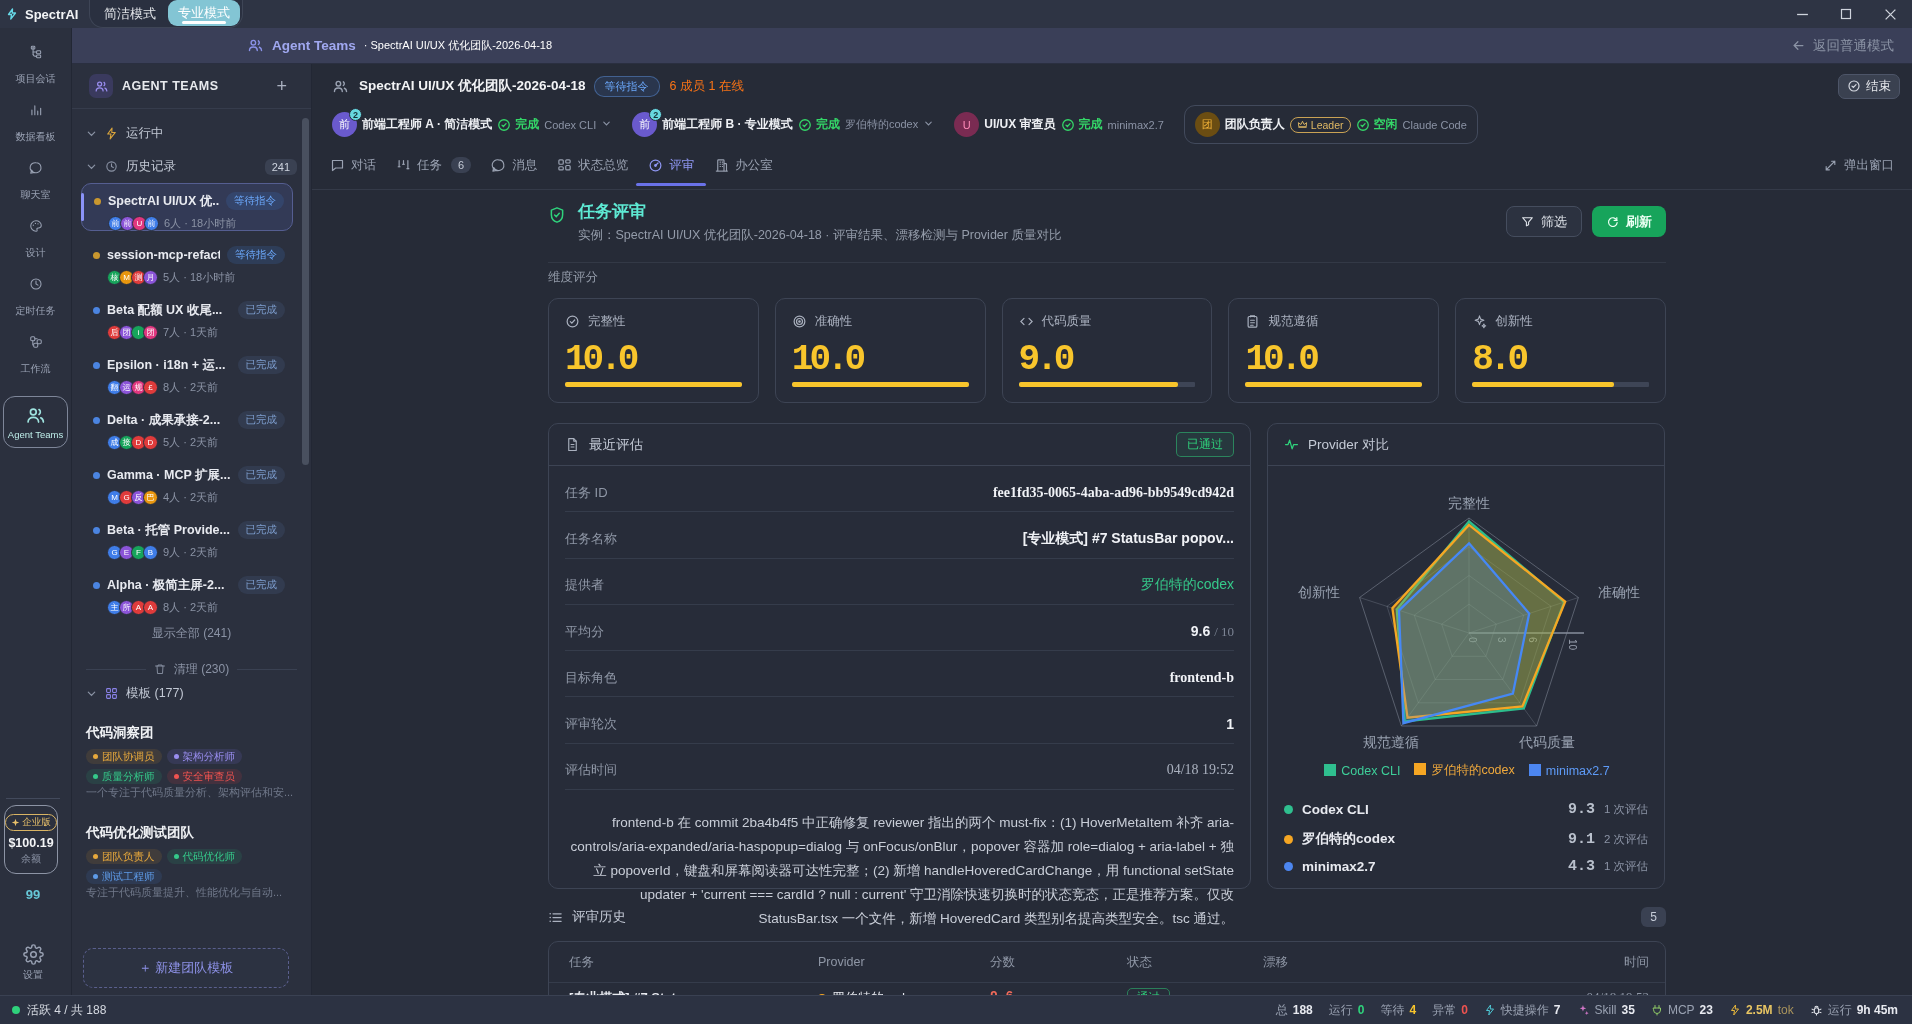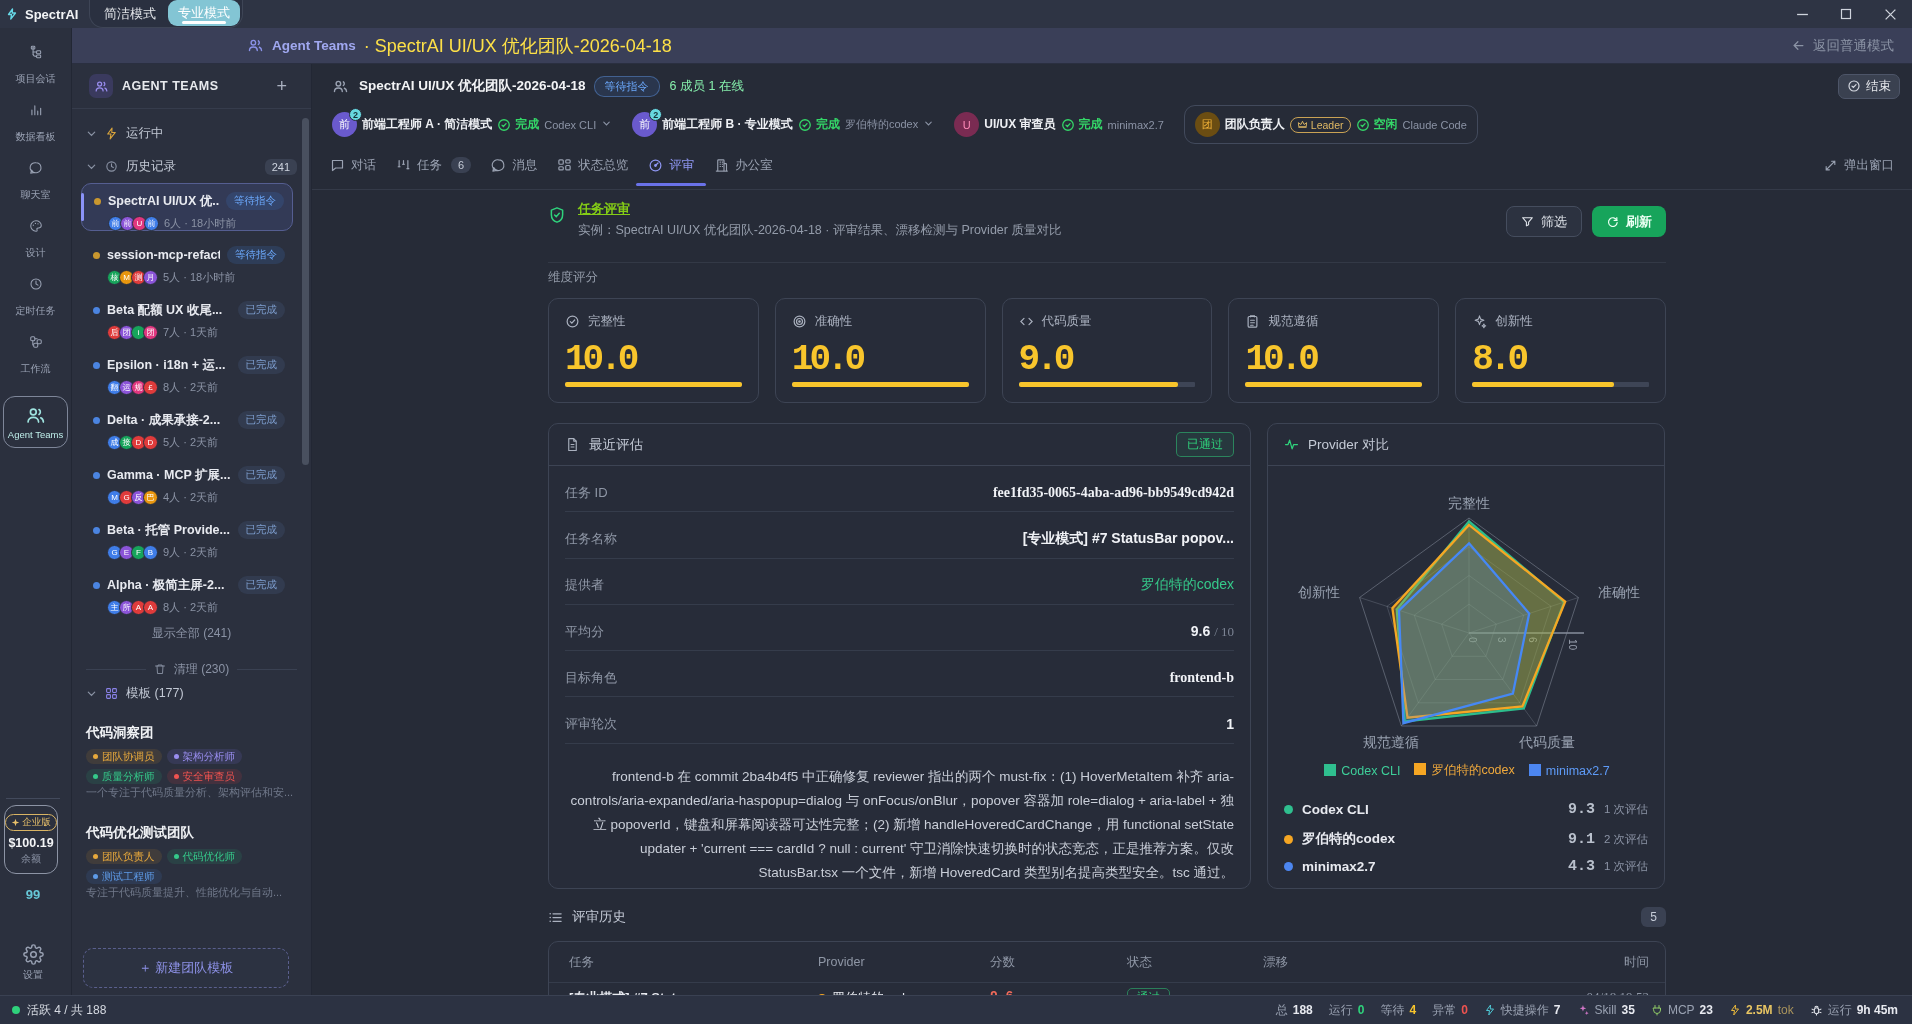--- a/index.html
+++ b/index.html
@@ -15,21 +15,21 @@
 #modetabs{position:absolute;left:89px;top:0;height:28px;display:flex;align-items:center;background:#2a3040;border:1px solid #3e4556;border-top:none;border-radius:0 0 14px 14px;padding:0 2px;}
 #modetabs .mt{padding:0 12px;height:28px;line-height:27px;color:#e5e7eb;font-size:13px;}
 #modetabs .mt.active{background:#83c5d4;border-radius:9px;height:26px;line-height:25px;color:#fff;position:relative;margin-top:-2px;padding:0 10px;}
 #modetabs .mt.active:after{content:"";position:absolute;left:14px;right:14px;bottom:2px;height:3px;background:#fff;border-radius:2px;}
 #winbtns{position:absolute;right:0;top:0;height:28px;display:flex;align-items:center;}
 #winbtns .wb{width:44px;height:28px;display:flex;align-items:center;justify-content:center;color:#cfd4dd;}
 
 #crumb{position:absolute;left:72px;top:28px;width:1840px;height:36px;background:#3a3f58;display:flex;align-items:center;z-index:20;border-bottom:1px solid #2a2f40;}
 #crumb .inner{margin-left:175px;display:flex;align-items:center;gap:8px;}
 #crumb .at{color:#a0a8f0;font-weight:bold;font-size:13.5px;}
-#crumb .path{color:#fde047;font-size:18px;}
+#crumb .path{color:#ffffff;font-size:11px;}
 #crumb .back{position:absolute;right:18px;color:#8b93a5;font-size:13.5px;display:flex;align-items:center;gap:7px;}
 
 #rail{position:absolute;left:0;top:28px;width:72px;height:967px;background:#2b303e;border-right:1px solid #222734;}
 .ritem{display:flex;flex-direction:column;align-items:center;gap:13px;height:58px;padding-top:17px;color:#99a1b3;}
 .ritem .lbl{font-size:10px;white-space:nowrap;}
 .ritem svg{display:block;}
 #rail-active{margin:20px 3px 0 3px;border:1px solid #7e8699;border-radius:12px;padding:8px 0 7px 0;display:flex;flex-direction:column;align-items:center;gap:3px;color:#a9e5e2;}
 #rail-active .lbl{font-size:9.5px;color:#bfeeea;white-space:nowrap;}
 #rail-bottom{position:absolute;left:0;bottom:0;width:66px;padding-bottom:13px;}
 #entbox{margin:6px 8px 0 4px;border:1px solid #8d94a5;border-radius:12px;padding:8px 0 7px 0;display:flex;flex-direction:column;align-items:center;}
@@ -70,21 +70,21 @@
 .tags{display:flex;flex-wrap:wrap;gap:5px;margin-top:7px;}
 .tag{font-size:10.5px;padding:1px 7px;border-radius:8px;display:flex;align-items:center;gap:4px;line-height:13px;}
 .tag i{width:5px;height:5px;border-radius:50%;display:inline-block;}
 .tpl .desc{color:#70788a;font-size:11px;margin-top:1px;white-space:nowrap;overflow:hidden;}
 #newtpl{position:absolute;left:11px;right:22px;bottom:7px;border:1px dashed #5a5f8d;border-radius:10px;height:40px;display:flex;align-items:center;justify-content:center;color:#8e92e8;font-size:13px;gap:8px;background:rgba(60,64,100,.10);}
 
 #main{position:absolute;left:312px;top:64px;width:1600px;height:931px;background:#262b37;}
 #teamrow{display:flex;align-items:center;height:44px;padding:0 12px 0 20px;}
 #teamrow .tname{color:#f3f4f6;font-weight:bold;font-size:13.5px;margin-left:10px;}
 #teamrow .wait{margin-left:8px;font-size:11px;color:#6aa6f8;background:rgba(59,108,180,.18);border:1px solid rgba(96,150,230,.45);padding:2px 10px;border-radius:10px;}
-#teamrow .mem{margin-left:10px;color:#86efac;font-size:12.5px;}
+#teamrow .mem{margin-left:10px;color:#f97316;font-size:12.5px;}
 #endbtn{margin-left:auto;background:#3a4150;border:1px solid #4d5568;color:#e5e7eb;border-radius:7px;height:25px;padding:0 8px;display:flex;align-items:center;gap:5px;font-size:12.5px;}
 #chiprow{display:flex;align-items:center;height:33px;padding:0 20px;gap:20px;}
 .chip{display:flex;align-items:center;gap:5px;}
 .chipav{position:relative;width:25px;height:25px;border-radius:50%;display:flex;align-items:center;justify-content:center;color:#fff;font-size:11px;flex:none;}
 .chipav .n{position:absolute;top:-4px;right:-5px;width:13px;height:13px;border-radius:50%;background:#67d7e0;color:#15333a;font-size:9px;font-weight:bold;display:flex;align-items:center;justify-content:center;border:1.5px solid #262b37;}
 .chip .nm{color:#eef0f4;font-weight:bold;font-size:12px;}
 .chip .ok{color:#34d668;font-size:12px;font-weight:bold;display:flex;align-items:center;gap:4px;}
 .chip .pv{color:#8b93a5;font-size:11px;}
 .chip .chev{color:#8b93a5;font-size:10px;}
 .chip.boxed{border:1px solid #424a5c;border-radius:11px;padding:6px 10px;}
@@ -92,21 +92,21 @@
 #tabsrow{display:flex;align-items:center;height:49px;padding:0 18px;border-bottom:1px solid #343a48;position:relative;}
 .vtab{display:flex;align-items:center;gap:6px;color:#9aa2b2;font-size:12.5px;margin-right:20px;height:49px;position:relative;}
 .vtab .cnt{background:#3a4152;color:#c6ccd8;font-size:11px;border-radius:9px;padding:2px 7px;margin-left:3px;}
 .vtab.active{color:#8f97f2;}
 .vtab.active:after{content:"";position:absolute;left:-12px;right:-12px;bottom:4px;height:3px;background:#6a72e8;border-radius:2px;}
 #popout{position:absolute;right:18px;color:#9aa2b2;font-size:12.5px;display:flex;align-items:center;gap:7px;}
 
 #content{position:absolute;left:236px;top:126px;width:1118px;height:805px;overflow:hidden;}
 #rv-head{display:flex;align-items:flex-start;padding:10px 0 0 0;height:73px;border-bottom:1px solid #333946;}
 #rv-head .ic{margin-top:3px;}
-#rv-head .tt{color:#84cc16;font-weight:bold;font-size:13px;text-decoration:underline;}
+#rv-head .tt{color:#5eead4;font-weight:bold;font-size:17px;}
 #rv-head .sub{color:#949caa;font-size:12.5px;margin-top:4px;}
 #rv-head .btns{margin-left:auto;display:flex;gap:10px;margin-top:6px;}
 .btn-ghost{background:#2c3240;border:1px solid #454d5e;color:#dfe3e9;border-radius:8px;height:31px;padding:0 14px;display:flex;align-items:center;gap:7px;font-size:13px;}
 .btn-green{background:#17a45b;color:#eafff3;border:none;border-radius:8px;height:31px;padding:0 14px;display:flex;align-items:center;gap:7px;font-size:13px;font-weight:bold;}
 #dimlabel{color:#949caa;font-size:12.5px;padding:7px 0 0 0;height:21px;line-height:14px;}
 #cards{display:flex;gap:16px;padding:14px 0 0 0;}
 .scard{flex:1;background:#272c39;border:1px solid #3d4454;border-radius:10px;height:105px;padding:14px 16px;}
 .scard .h{display:flex;align-items:center;gap:8px;color:#aab1bf;font-size:12.5px;}
 .scard .num{color:#f8c52c;font-size:36px;font-weight:bold;font-family:"Liberation Mono",monospace;margin-top:9px;letter-spacing:-4px;height:42px;line-height:42px;}
 .scard .bar{height:5px;border-radius:1px;background:#3e4556;margin-top:1px;position:relative;overflow:hidden;}
@@ -644,20 +644,24 @@
             <span class="k">平均分</span>
             <span class="v">9.6 <span class="mono" style="color:#7c8494;font-weight:normal;font-size:13px;">/ 10</span></span>
           </div>
         <div class="krow">
             <span class="k">目标角色</span>
             <span class="v mono">frontend-b</span>
           </div>
         <div class="krow">
             <span class="k">评审轮次</span>
             <span class="v">1</span>
+          </div>
+        <div class="krow">
+            <span class="k">评估时间</span>
+            <span class="v mono" style="color:#aab1bf;font-weight:normal;">04/18 19:52</span>
           </div>
         <div id="evaltext">frontend-b 在 commit 2ba4b4f5 中正确修复 reviewer 指出的两个 must-fix：(1) HoverMetaItem 补齐 aria-controls/aria-expanded/aria-haspopup=dialog 与 onFocus/onBlur，popover 容器加 role=dialog + aria-label + 独立 popoverId，键盘和屏幕阅读器可达性完整；(2) 新增 handleHoveredCardChange，用 functional setState updater + 'current === cardId ? null : current' 守卫消除快速切换时的状态竞态，正是推荐方案。仅改 StatusBar.tsx 一个文件，新增 HoveredCard 类型别名提高类型安全。tsc 通过。</div>
       </div>
       <div id="provcard">
         <div class="cardhead"><svg width="15" height="15" viewBox="0 0 24 24" fill="none" stroke="#2fd27c" stroke-width="2" stroke-linecap="round" stroke-linejoin="round">
               <path d="M2.5 12h4l2.5-7 4 14 2.5-7h6"></path>
             </svg>Provider 对比</div>
         <svg id="radar" width="398" height="340" viewBox="0 0 398 340" style="position:absolute;left:0;top:0;">
           <g stroke="rgba(195,205,220,.20)" fill="none" stroke-width="1">
             <polygon points="201.0,180.2 228.3,200.1 217.9,232.3 184.1,232.3 173.7,200.1"></polygon>

